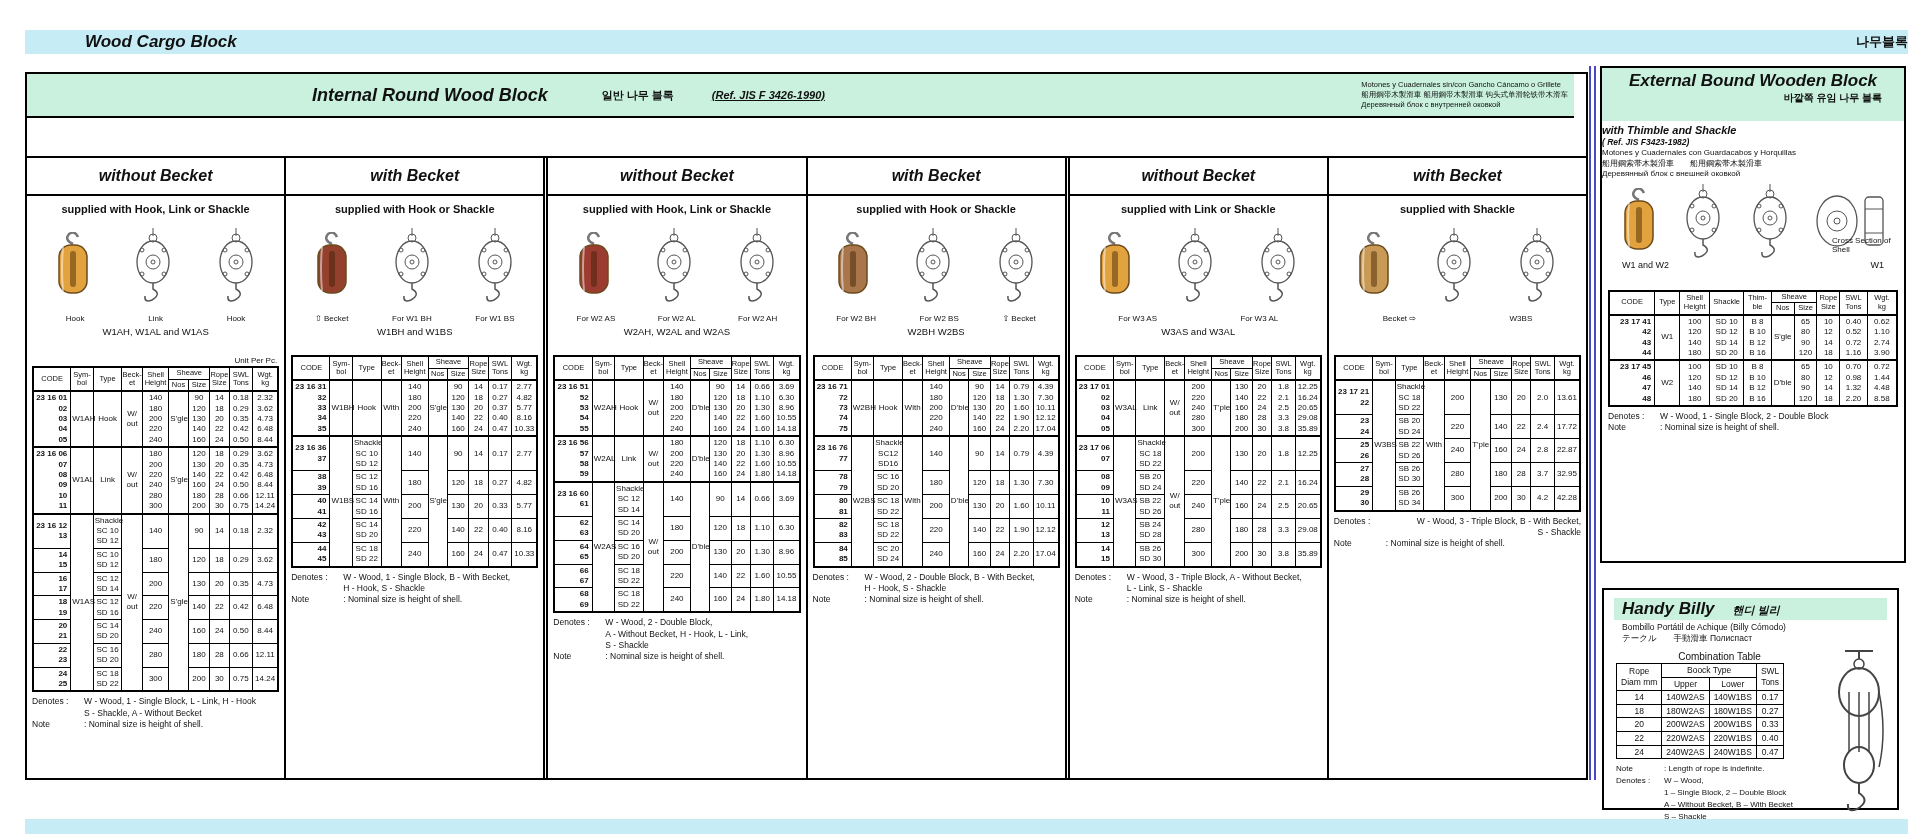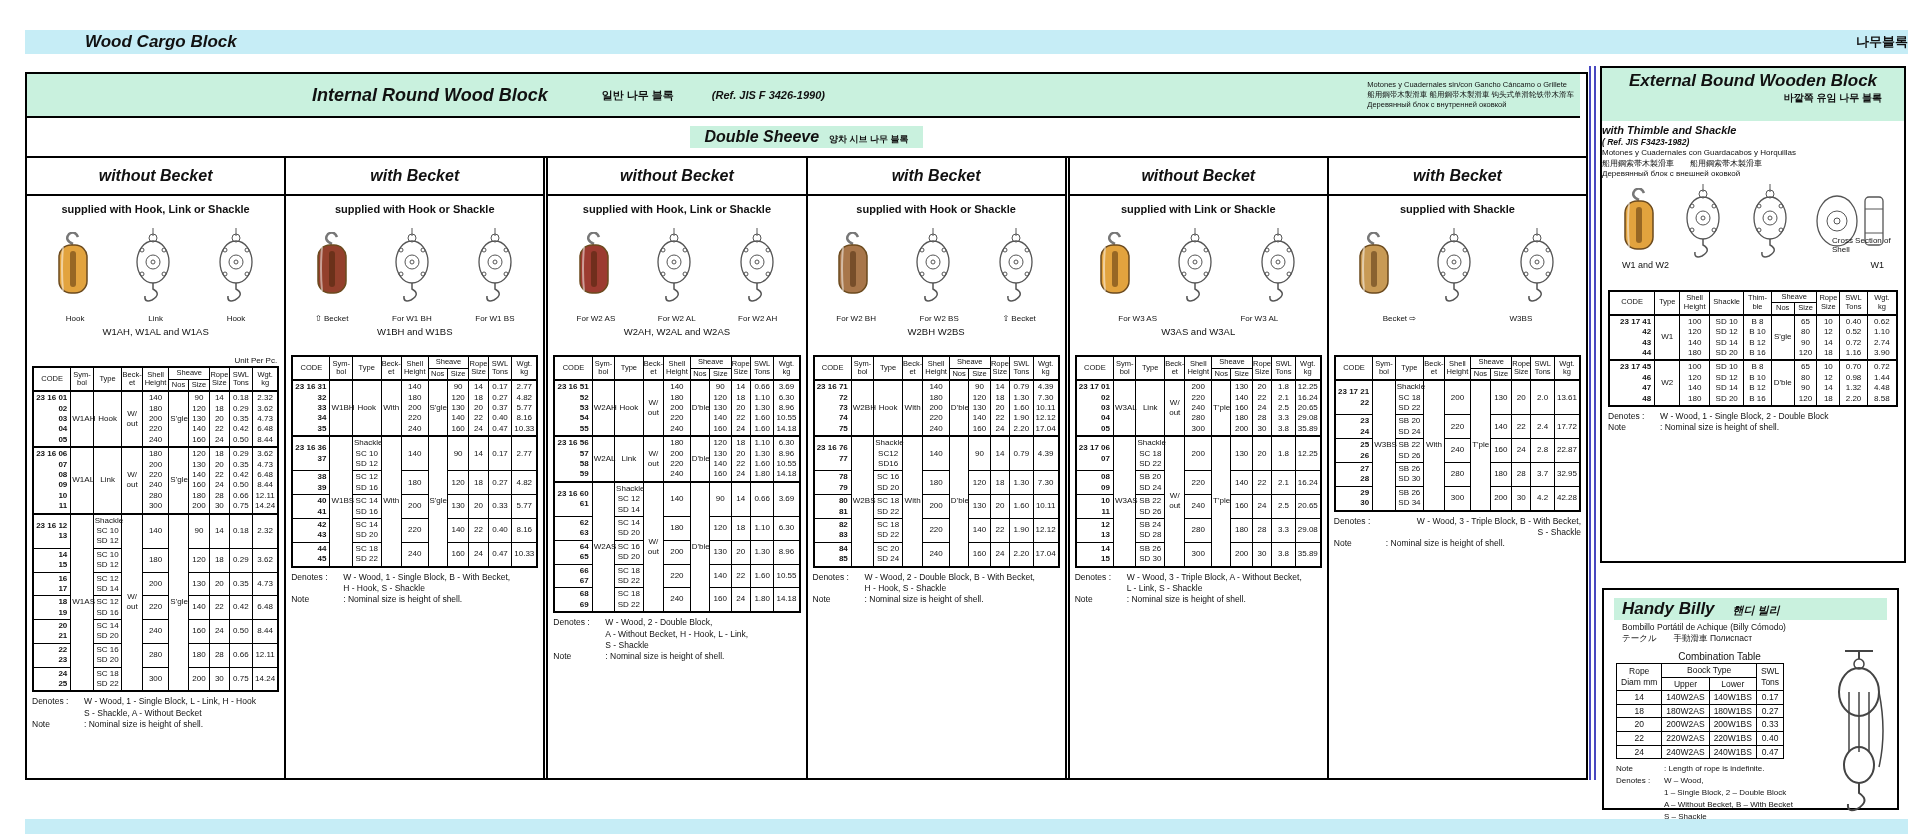--- a/index.html
+++ b/index.html
@@ -7,25 +7,25 @@
   .abs{position:absolute;}
   .band{background:#c6edf6;justify-content:space-between;}
   .mintbg{background:#c9f1de;}
   .box{position:absolute;border:2px solid #000;background:#fff;box-sizing:border-box;}
   
   #top-band{left:25px;top:30px;width:1883px;height:24px;display:flex;align-items:center;}
   #top-band .t-en{font-size:17px;font-weight:bold;font-style:italic;margin-left:60px;}
   #top-band .t-kr{font-size:13px;font-weight:bold;margin-left:55px;}
   
   #main-box{left:25px;top:72px;width:1563px;height:708px;}
-  #main-head{position:absolute;left:0;top:0;right:6px;height:44px;border-bottom:2px solid #000;
+  #main-head{position:absolute;left:0;top:0;right:12px;height:44px;border-bottom:2px solid #000;
      display:flex;align-items:center;box-sizing:border-box;}
   #main-head .mh-title{font-size:18px;font-weight:bold;font-style:italic;margin-left:285px;white-space:nowrap;}
   #main-head .mh-kr{font-size:11px;font-weight:bold;margin-left:54px;white-space:nowrap;}
-  #main-head .mh-ref{font-size:11px;font-weight:bold;font-style:italic;margin-left:38px;white-space:nowrap;}
+  #main-head .mh-ref{font-size:11px;font-weight:bold;font-style:italic;margin-left:38px;white-space:nowrap;text-decoration:underline;}
   #main-head .mh-ml{margin-left:auto;padding-right:6px;font-size:7.5px;line-height:1.35;text-align:left;white-space:nowrap;}
   #section-row{position:absolute;left:0;top:44px;right:0;height:40px;display:flex;box-sizing:border-box;border-bottom:2px solid #000;}
   .section-cell{display:flex;align-items:center;justify-content:center;box-sizing:border-box;}
   .section-cell + .section-cell{border-left:5px double #000;}
   .section-chip{padding:2px 14px;display:flex;align-items:baseline;gap:10px;}
   .section-chip .s-en{font-size:16px;font-weight:bold;font-style:italic;white-space:nowrap;}
   .section-chip .s-kr{font-size:9px;font-weight:bold;white-space:nowrap;}
   #panels-row{position:absolute;left:0;top:84px;right:0;bottom:0;display:flex;}
   .panel{flex:1 1 0;box-sizing:border-box;position:relative;padding:0;}
   .panel + .panel{border-left:2px solid #000;}
@@ -94,26 +94,20 @@
     <span class="mh-title">Internal Round  Wood Block</span>
     <span class="mh-kr">일반 나무 블록</span>
     <span class="mh-ref">(Ref. JIS F 3426-1990)</span>
     <span class="mh-ml">
       <span>Motones y Cuadernales sin/con Gancho  Cáncamo o Grillete</span><br>
       <span>船用鋼帯木製滑車  船用鋼帯木製滑車  钩头式单滑轮铁带木滑车</span><br>
       <span>Деревянный блок с внутренней оковкой</span>
     </span>
   </div>
   <div id="section-row">
-    <div class="section-cell" style="flex:2">
-      <span class="section-chip mintbg">
-          <span class="s-en">Double Sheeve</span>
-          <span class="s-kr">양차 시브 나무 블록</span>
-        </span>
-    </div>
   </div>
   <div id="panels-row">
       <div class="panel">
         <div class="becket-head">without Becket</div>
         <div class="panel-body">
           <div class="supplied">supplied with Hook,  Link or Shackle</div>
           <div class="fig">
             <div class="fig-svgs">
               <div>
                 <svg width="38" height="66" viewBox="0 0 38 66">

